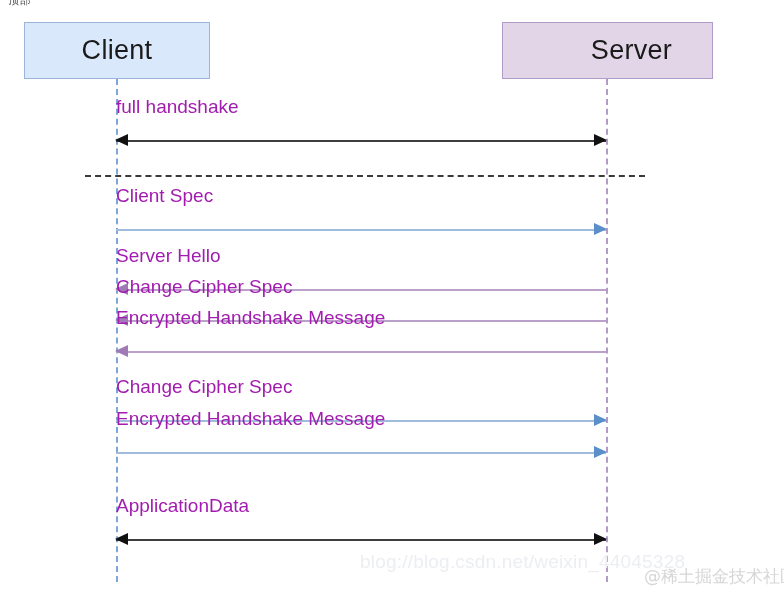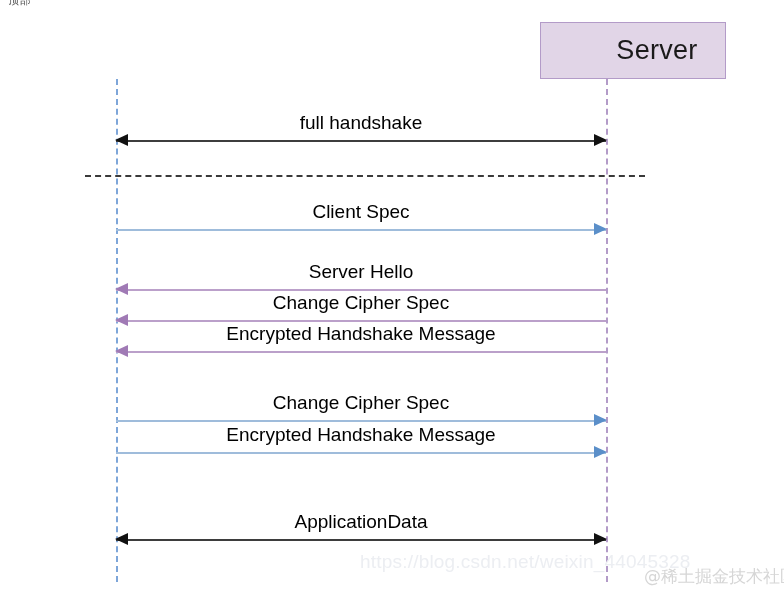--- a/index.html
+++ b/index.html
@@ -44,23 +44,23 @@
   }
   .actor-client {
     left: 24px;
     top: 22px;
     width: 186px;
     height: 57px;
     background: #dae8fc;
     border: 1.5px solid #9ab5d9;
   }
   .actor-server {
-    left: 540px;
+    left: 502px;
     top: 22px;
-    width: 186px;
+    width: 211px;
     height: 57px;
     background: #e1d5e7;
     border: 1.5px solid #b39bc8;
     padding-left: 48px;
   }
 
   
   .lifeline {
     position: absolute;
     width: 0;
@@ -101,25 +101,24 @@
     top: 0;
     width: 100%;
     height: 0;
     border-top-width: 2px;
     border-top-style: solid;
   }
   .msg .label {
     position: absolute;
     left: 0;
     width: 100%;
-    text-align: center;
     font-size: 19px;
-    color: #000000;
-    white-space: nowrap;
-    bottom: 6px;
+    color: #a21caf;
+    white-space: nowrap;
+    bottom: 22px;
   }
   .msg .head {
     position: absolute;
     top: -6px;
     width: 0;
     height: 0;
     border-top: 6.5px solid transparent;
     border-bottom: 6.5px solid transparent;
   }
   .msg .head-right {
@@ -164,20 +163,23 @@
     font-family: "DejaVu Sans", sans-serif;
   }
 </style>
 </head>
 <body>
 
 <div id="canvas">
 
   <div class="corner-fragment">顶部</div>
 
+  <div class="actor-box actor-client">
+    <span>Client</span>
+  </div>
 
   <div class="actor-box actor-server">
     <span>Server</span>
   </div>
 
   <div class="lifeline lifeline-client"></div>
   <div class="lifeline lifeline-server"></div>
 
   <div class="separator"></div>
 
@@ -224,16 +226,16 @@
     <div class="label">Encrypted Handshake Message</div>
   </div>
 
   <div class="msg c-black" style="left:116px; top:539px; width:490px;">
     <div class="line"></div>
     <div class="head head-left"></div>
     <div class="head head-right"></div>
     <div class="label">ApplicationData</div>
   </div>
 
-  <div class="watermark-url">https://blog.csdn.net/weixin_44045328</div>
+  <div class="watermark-url">blog://blog.csdn.net/weixin_44045328</div>
   <div class="watermark-credit">@稀土掘金技术社区</div>
 
 </div>
 
 </body></html>

